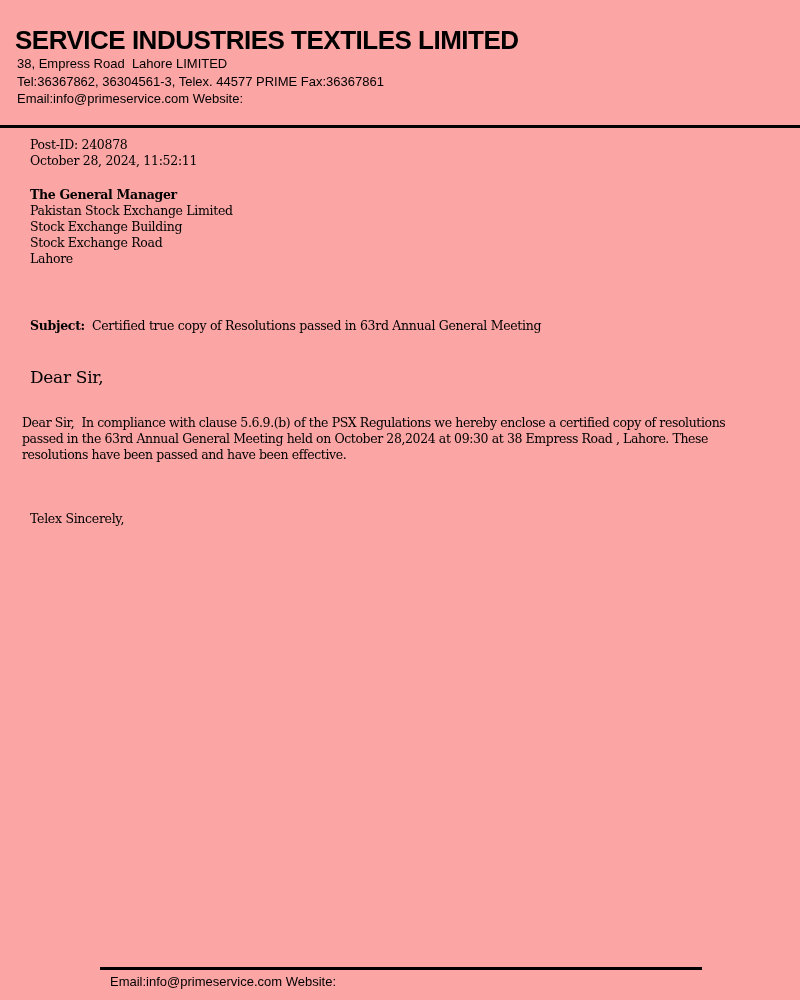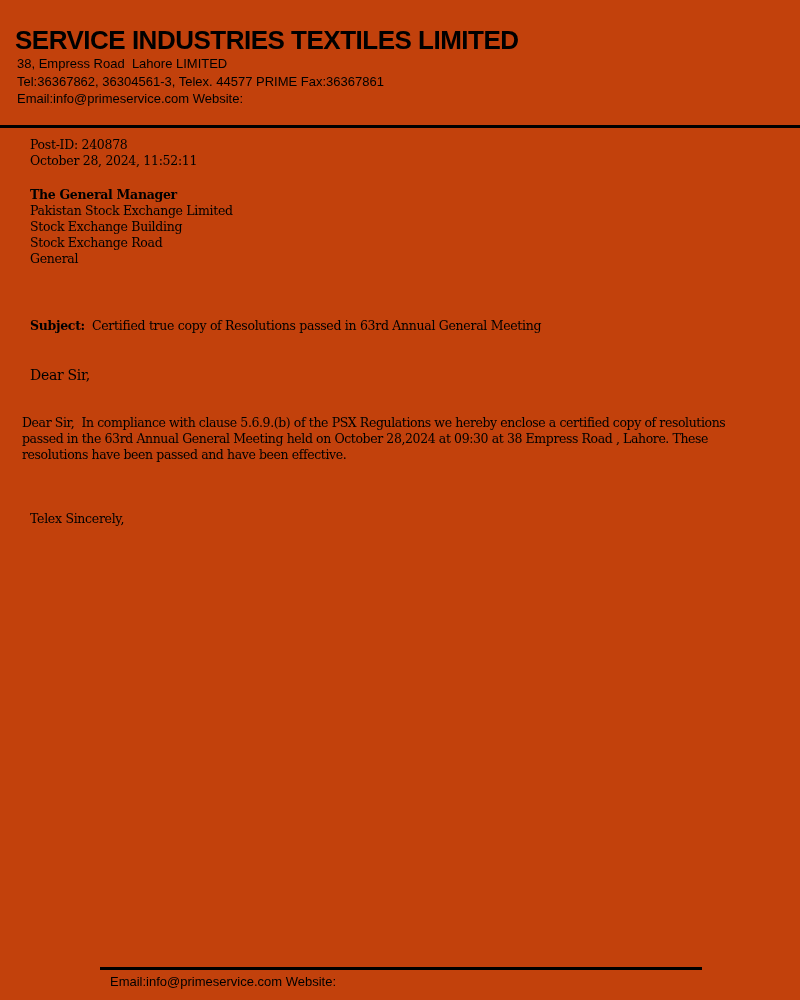--- a/index.html
+++ b/index.html
@@ -2,21 +2,21 @@
 <html><head>
 <meta charset="utf-8">
 <style>
   html, body { margin: 0; padding: 0; }
   body { background: #e8e8e8; }
   .page {
     position: relative;
     width: 800px;
     height: 1000px;
     margin: 0 auto;
-    background: #c2410c;
+    background: #fca5a5;
     color: #000;
     overflow: hidden;
   }
   .sans { font-family: "Liberation Sans", sans-serif; }
   .serif { font-family: "DejaVu Serif", serif; }
   .pre { white-space: pre-wrap; }
 
   .company-name {
     position: absolute;
     left: 15px;
@@ -67,21 +67,21 @@
     top: 318px;
     font-size: 12.5px;
     letter-spacing: -0.3px;
   }
   .subject-text { margin-left: 7px; margin-top: 28px; }
 
   .salutation {
     position: absolute;
     left: 30px;
     top: 367px;
-    font-size: 14px;
+    font-size: 17px;
     letter-spacing: -0.3px;
   }
   .body-block {
     position: absolute;
     left: 22px;
     top: 415px;
     font-size: 12.5px;
     line-height: 16px;
     letter-spacing: -0.4px;
   }
@@ -117,21 +117,21 @@
   <div class="meta-block serif">
     <div class="pre">Post-ID: 240878</div>
     <div class="pre">October 28, 2024, 11:52:11</div>
   </div>
 
   <div class="recipient-block serif">
     <div class="bold pre">The General Manager</div>
     <div class="pre">Pakistan Stock Exchange Limited</div>
     <div class="pre">Stock Exchange Building</div>
     <div class="pre">Stock Exchange Road</div>
-    <div class="pre">General</div>
+    <div class="pre">Lahore</div>
   </div>
 
   <div class="subject-line serif">
     <span class="bold">Subject:</span><span class="subject-text pre">Certified true copy of Resolutions passed in 63rd Annual General Meeting</span>
   </div>
 
   <div class="salutation serif pre">Dear Sir,</div>
 
   <div class="body-block serif">
     <div class="pre">Dear Sir,  In compliance with clause 5.6.9.(b) of the PSX Regulations we hereby enclose a certified copy of resolutions</div>

